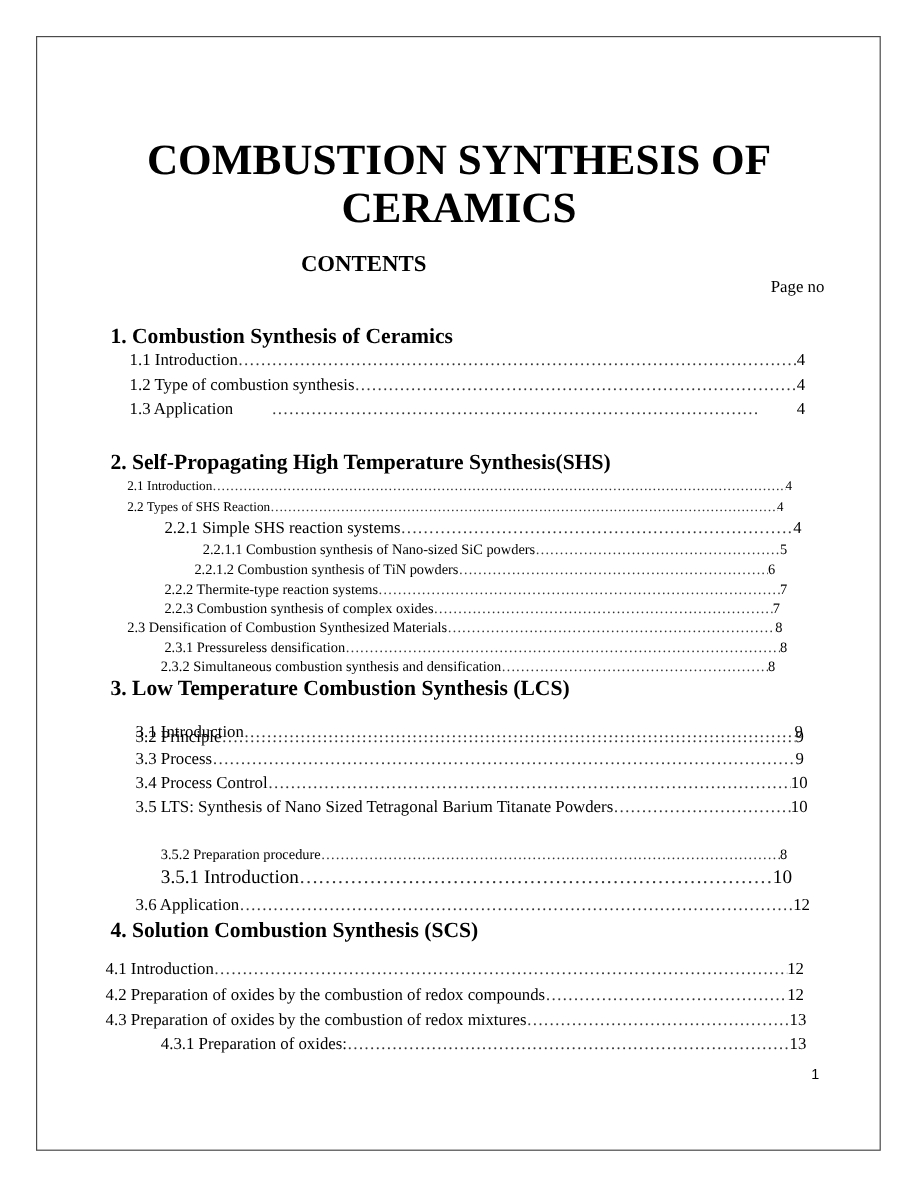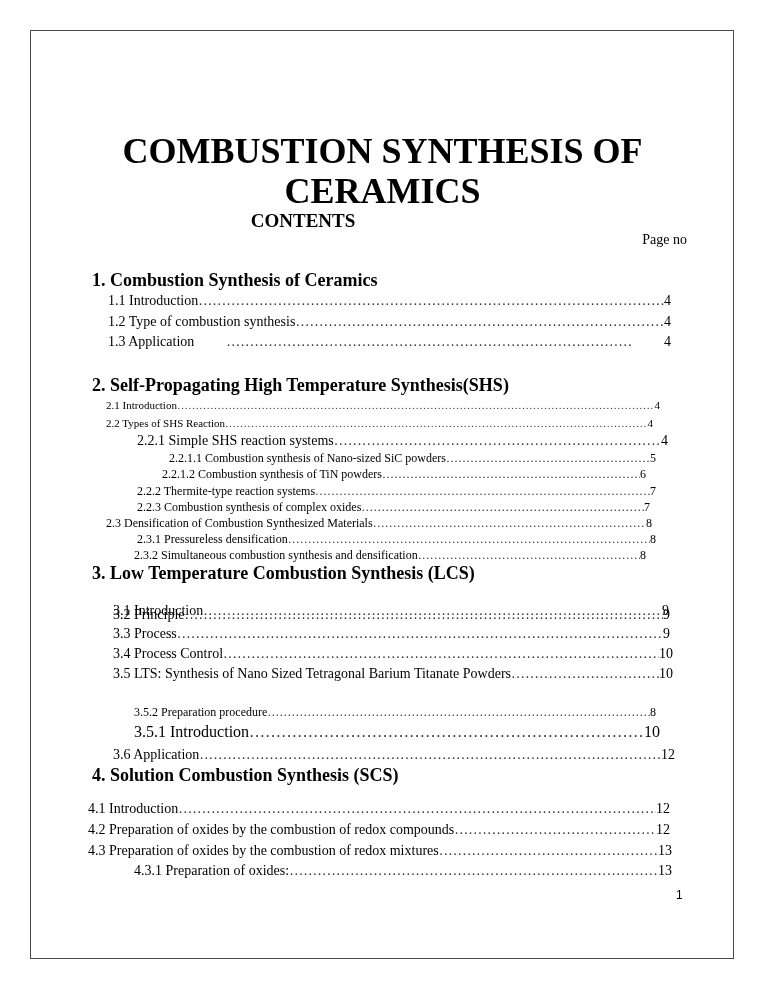--- a/index.html
+++ b/index.html
@@ -1,21 +1,21 @@
 <!DOCTYPE html>
 <html><head>
   <meta charset="utf-8">
   <style>
     html, body { margin: 0; padding: 0; background: #ffffff; }
     body { width: 765px; height: 990px; position: relative; overflow: hidden;
            font-family: "Liberation Serif", "DejaVu Serif", serif; color: #000; }
     .page-border { position: absolute; left: 30px; top: 30px; width: 704px; height: 929px;
                    border: 1px solid #4a4a4a; box-sizing: border-box; }
     .title { position: absolute; left: 0; width: 765px; text-align: center;
-             font-weight: bold; font-size: 36px; line-height: 40px; top: 113px; margin-top: 18px; }
+             font-weight: bold; font-size: 36px; line-height: 40px; top: 113px; }
     .contents-heading { position: absolute; left: 0; width: 606px; text-align: center;
              font-weight: bold; font-size: 19px; top: 210px; }
     .page-no-label { position: absolute; right: 78px; top: 232px; font-size: 14px; }
     .section-heading { position: absolute; left: 92px; font-weight: bold; font-size: 18px; white-space: nowrap; }
     .entry { position: absolute; display: flex; align-items: baseline; white-space: nowrap; overflow: hidden; }
     .entry .label { flex: 0 0 auto; }
     .entry .dots { flex: 1 1 auto; overflow: hidden; white-space: nowrap; letter-spacing: 0px; color: #333; }
     .entry .dots::before { content: "……………………………………………………………………………………………………………………………………………………………………………"; }
     .entry .pg { flex: 0 0 auto; }
     .page-footer-num { position: absolute; left: 676px; top: 888px; font-family: "Liberation Sans", sans-serif; font-size: 12px; }

